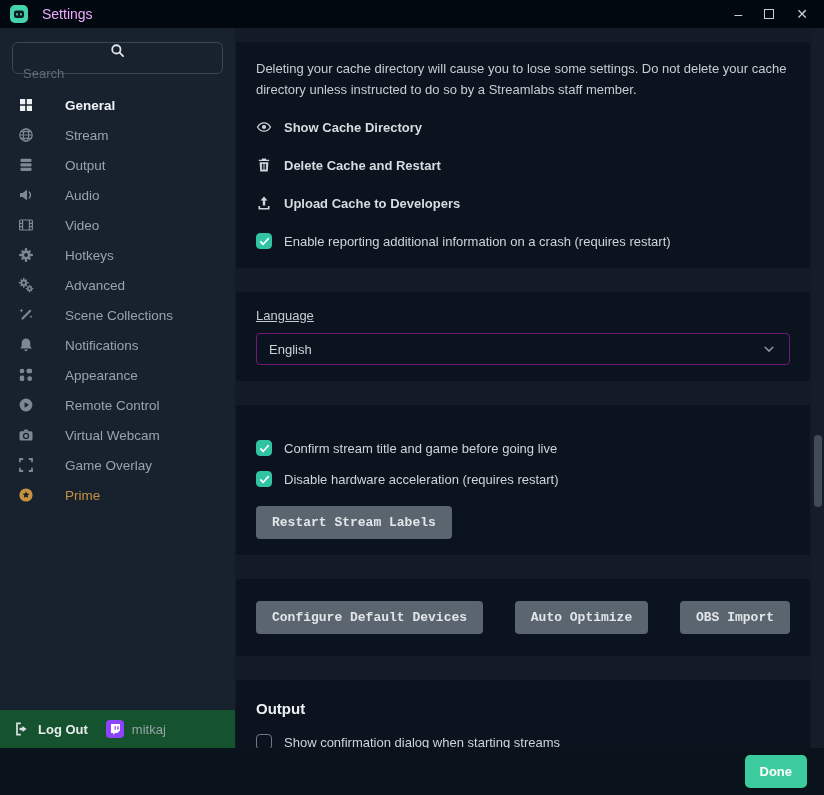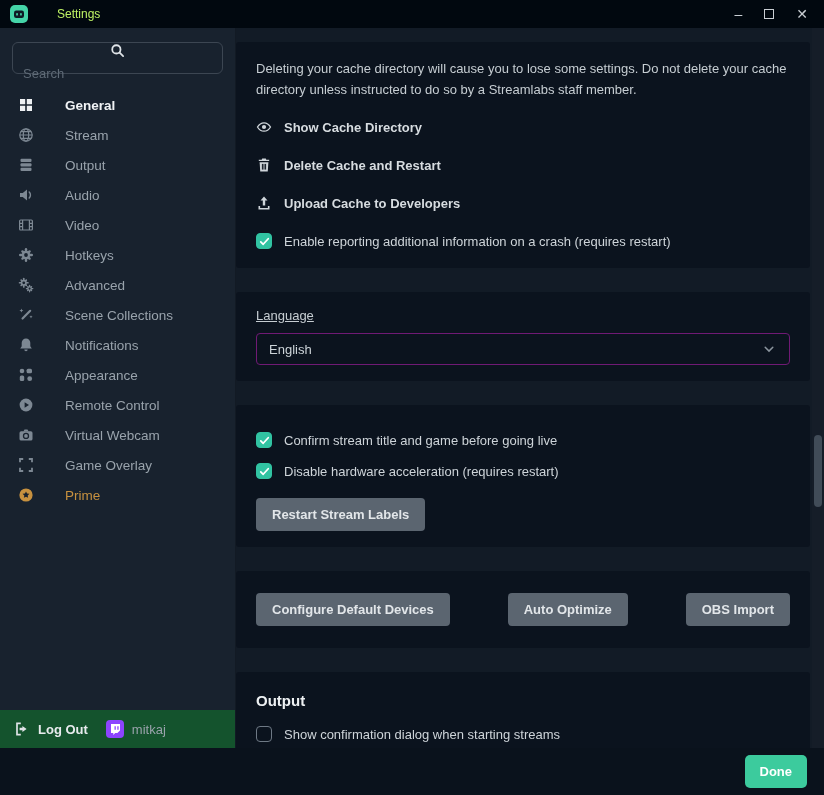--- a/index.html
+++ b/index.html
@@ -12,21 +12,21 @@
     font-size:13px;
   }
   svg { display:block; }
 
   
   .titlebar {
     position:absolute; top:0; left:0; right:0; height:28px;
     background:#01080f; display:flex; align-items:center; padding:0 10px;
   }
   .titlebar .appicon { width:18px; height:18px; margin-right:14px; }
-  .titlebar .title { color:#bef264; font-size:12px;margin-left:15px; }
+  .titlebar .title { color:#f0abfc; font-size:14px; }
   .win-controls { margin-left:auto; display:flex; align-items:center; gap:22px; padding-right:6px; }
   .win-controls .wc { color:#c9ced3; font-size:14px; line-height:1; cursor:default; }
   .wc-max { width:10px; height:10px; border:1.5px solid #c9ced3; }
 
   
   .sidebar {
     position:absolute; top:28px; left:0; width:235px; bottom:47px;
     background:#18222e; display:flex; flex-direction:column;
   }
   .search-wrap {
@@ -89,21 +89,21 @@
   .field-label { color:#c6cdd2;text-decoration:underline; }
   .select {
     margin-top:10px; height:32px; border:1px solid #701a75; border-radius:4px;
     display:flex; align-items:center; padding:14px 12px; color:#ccd3d8; cursor:pointer;
   }
   .select .chev { margin-left:auto; color:#8b959e; width:16px; height:16px; }
 
   .btn {
     display:inline-block; background:#5b6570; color:#e2e6e9; font-weight:700;
     font-size:13px; border:none; border-radius:4px; padding:9px 16px;
-    font-family:Liberation Sans, sans-serif; cursor:pointer;
+    font-family:Liberation Mono, monospace; cursor:pointer;
   }
   .btn-row-single { margin-top:16px; }
   .tool-row { display:flex; justify-content:space-between; align-items:center; padding:6px 0; }
 
   .section-heading { color:#eef1f3; font-weight:700; font-size:15px; margin-top:4px; }
   .card.output-card { height:120px; }
 
   
   .scroll-track {
     position:absolute; top:0; right:0; width:12px; bottom:0; background:#151d28;
@@ -403,21 +403,21 @@
       <span>English</span>
       <span class="chev">
         <svg width="16" height="16" viewBox="0 0 16 16">
             <path fill="none" stroke="currentColor" stroke-width="1.5" stroke-linecap="round" d="M4.2 6.3L8 10.1l3.8-3.8"></path>
           </svg>
       </span>
     </div>
   </div>
 
   <div class="card">
-    <div class="cb-row" style="margin-top:8px">
+    <div class="cb-row" style="margin-top:16px">
       <span class="cb on">
         <svg width="13" height="13" viewBox="0 0 16 16">
             <use href="#sym-check"></use>
           </svg>
       </span>
       <span class="cb-label">Confirm stream title and game before going live</span>
     </div>
     <div class="cb-row" style="margin-top:9px">
       <span class="cb on">
         <svg width="13" height="13" viewBox="0 0 16 16">

